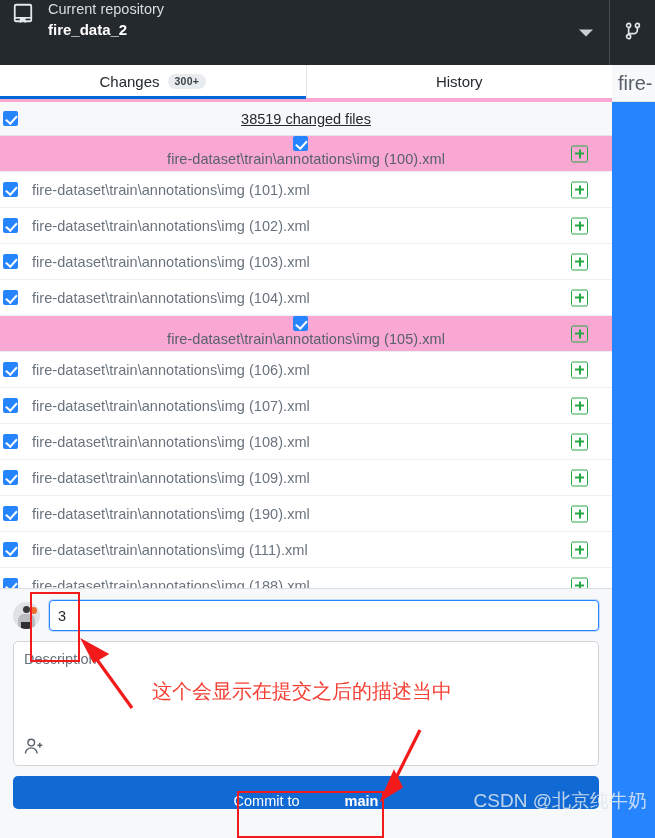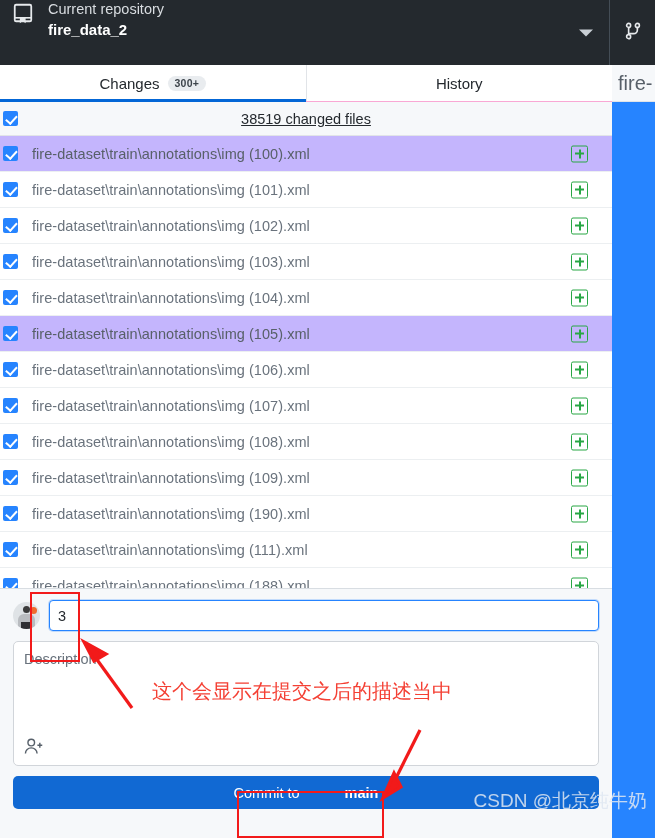--- a/index.html
+++ b/index.html
@@ -59,21 +59,21 @@
     display: flex; align-items: center; justify-content: center;
     color: #e6e9ec;
   }
 
   
   .tabs {
     position: absolute; left: 0; top: 65px;
     width: 612px; height: 37px;
     background: #ffffff;
     display: flex;
-    border-bottom: 1px solid #f9a8d4;
+    border-bottom: 4px solid #f9a8d4;
   }
   .tab {
     flex: 1 1 0;
     display: flex; align-items: center; justify-content: center;
     font-size: 15px;
     color: #24292e;
     position: relative;
     border-right: 1px solid #e1e4e8;
     background: #ffffff;
     gap: 8px;
@@ -143,21 +143,21 @@
     background: #ffffff;
   }
   .file-row {
     height: 36px;
     display: flex; align-items: center;
     border-bottom: 1px solid #eceff1;
     position: relative;
     padding-left: 0;
     background: #ffffff;
   }
-  .file-row.hl { background: #c4b5fd; }
+  .file-row.hl { background: #f9a8d4; flex-direction: column; }
   .chk {
     width: 15px; height: 15px;
     margin-left: 3px; margin-right: 14px;
     flex: 0 0 auto;
     background: #2684ff;
     border-radius: 2px;
     position: relative;
   }
   .chk::after {
     content: "";
@@ -279,21 +279,21 @@
   }
   .commit-btn {
     margin-top: 10px;
     height: 33px;
     background: #1169d3;
     border: none;
     border-radius: 5px;
     width: 100%;
     color: #ffffff;
     font-size: 14.5px;
-    display: flex; align-items: center; justify-content: center;
+    display: flex; align-items: flex-end; justify-content: center;
     font-family: "Liberation Sans", sans-serif;
     cursor: pointer;
     gap: 40px;
   }
   .commit-btn b { font-weight: bold; margin-left: 5px; }
 
   
   .ann-box-1 {
     position: absolute;
     left: 30px; top: 592px;

